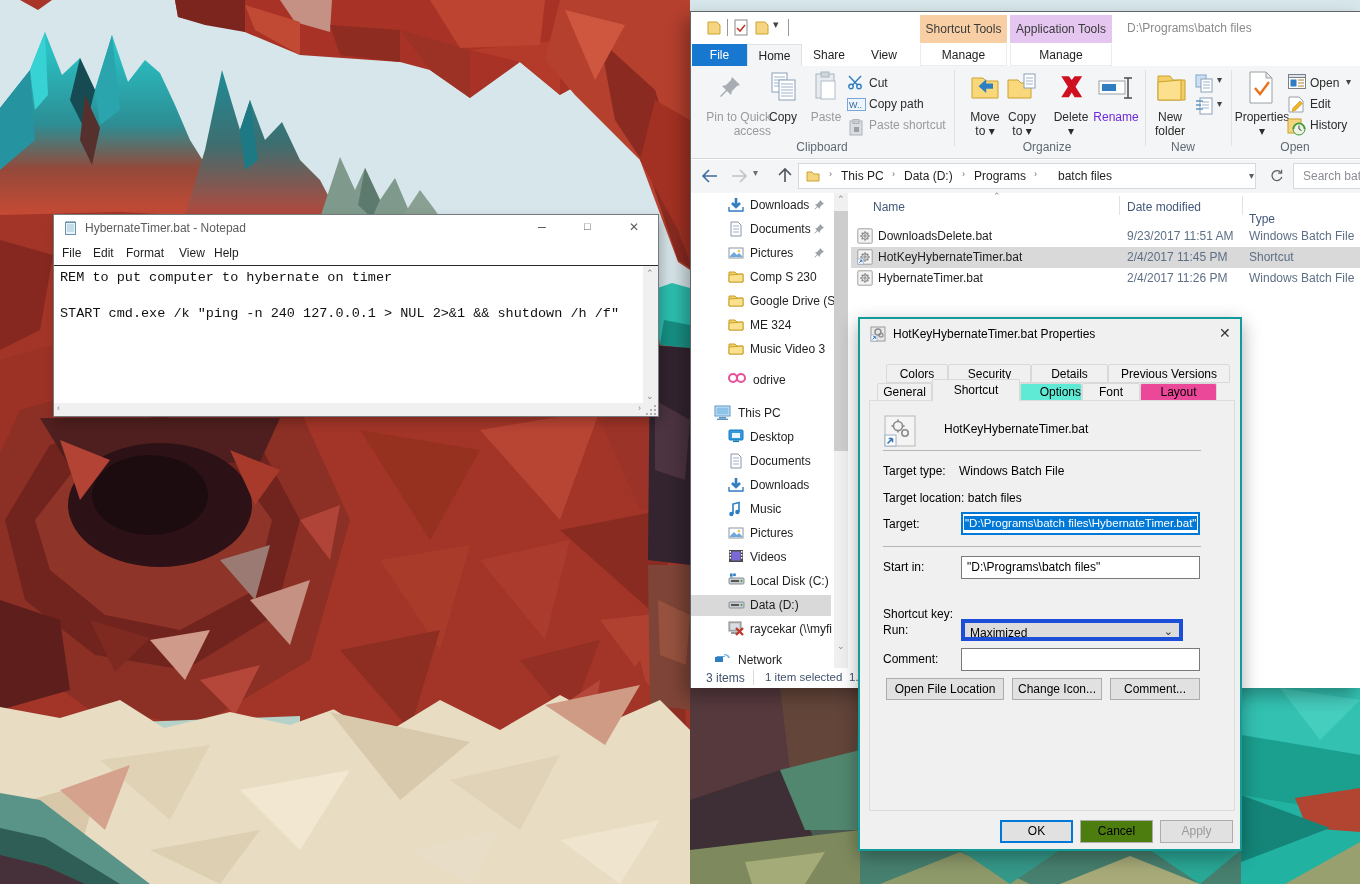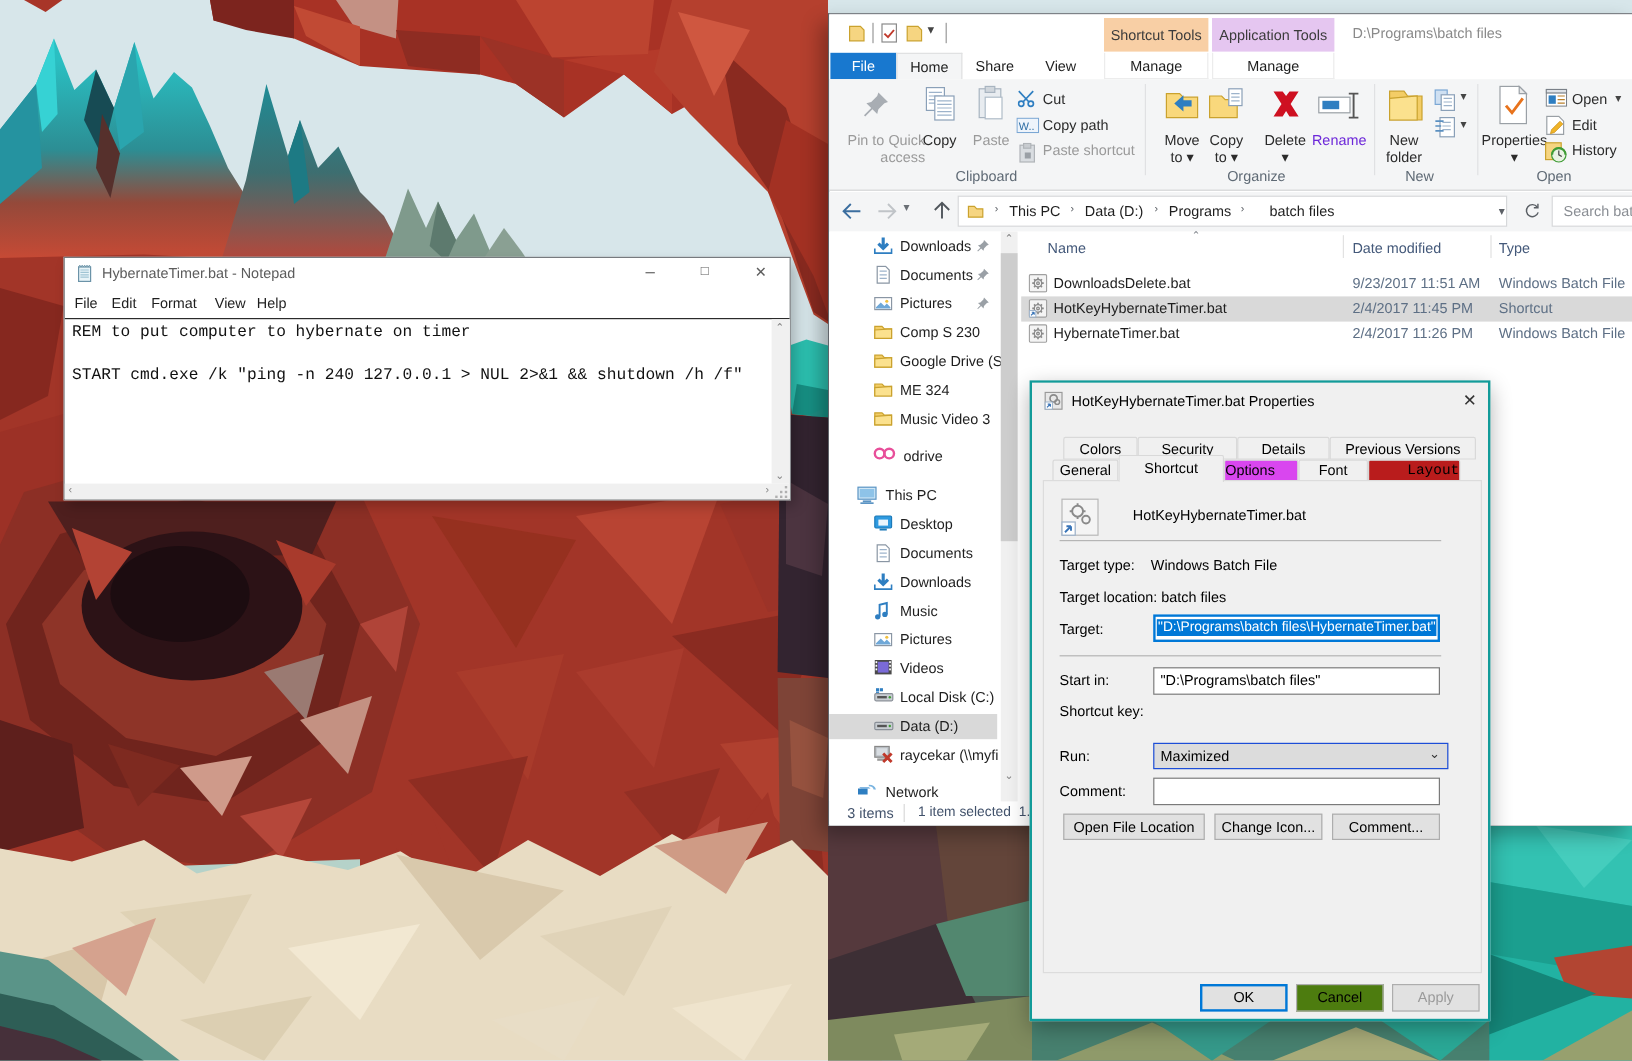--- a/index.html
+++ b/index.html
@@ -553,21 +553,21 @@
           </svg></div>
     <span class="abs" style="left:47px;top:460px;white-space:nowrap;">Network</span>
     <div class="abs" style="left:143px;top:0;width:14px;height:475px;background:#f0f0f0;">
       <span class="abs" style="left:3px;top:1px;color:#868686;font-size:9px;">⌃</span>
       <div class="abs" style="left:0;top:18px;width:14px;height:240px;background:#cdcdcd;"></div>
       <span class="abs" style="left:3px;top:448px;color:#868686;font-size:9px;">⌄</span>
     </div>
     <span class="abs" style="left:302px;top:-2px;color:#8a8e94;font-size:9px;">⌃</span>
     <span class="abs" style="left:182px;top:7px;color:#44597a;">Name</span>
     <span class="abs" style="left:436px;top:7px;color:#44597a;">Date modified</span>
-    <span class="abs" style="left:558px;top:7px;color:#44597a;">Type</span>
+    <span class="abs" style="left:558px;top:19px;color:#44597a;">Type</span>
     <div class="abs" style="left:428px;top:3px;width:1px;height:19px;background:#e2e2e2;"></div>
     <div class="abs" style="left:551px;top:3px;width:1px;height:19px;background:#e2e2e2;"></div>
     <div class="abs" style="left:166px;top:35px;width:16px;height:16px;"><svg width="16" height="16" viewBox="0 0 16 16">
             <rect x="0.8" y="0.8" width="14.4" height="14.4" rx="1" fill="#f4f4f4" stroke="#a0a0a0"></rect>
             <g fill="none" stroke="#8a8a8a" stroke-width="1.1">
               <circle cx="8" cy="8" r="3.1"></circle>
               <circle cx="8" cy="8" r="1.1"></circle>
             </g>
             <g stroke="#8a8a8a" stroke-width="1.4">
               <line x1="8" y1="3.2" x2="8" y2="4.9"></line>
@@ -647,23 +647,23 @@
         </svg>
     <span class="abs" style="left:33px;top:8px;">HotKeyHybernateTimer.bat Properties</span>
     <span class="abs" style="left:359px;top:6px;font-size:14px;color:#333;">✕</span>
   </div>
 
   <div class="abs" style="left:26px;top:45px;width:62px;height:19px;background:#f0f0f0;border:1px solid #d9d9d9;border-radius:2px 2px 0 0;text-align:center;line-height:18px;">Colors</div>
   <div class="abs" style="left:88px;top:45px;width:83px;height:19px;background:#f0f0f0;border:1px solid #d9d9d9;border-radius:2px 2px 0 0;text-align:center;line-height:18px;">Security</div>
   <div class="abs" style="left:171px;top:45px;width:77px;height:19px;background:#f0f0f0;border:1px solid #d9d9d9;border-radius:2px 2px 0 0;text-align:center;line-height:18px;">Details</div>
   <div class="abs" style="left:248px;top:45px;width:122px;height:19px;background:#f0f0f0;border:1px solid #d9d9d9;border-radius:2px 2px 0 0;text-align:center;line-height:18px;">Previous Versions</div>
   <div class="abs" style="left:17px;top:64px;width:55px;height:18px;background:#f0f0f0;border:1px solid #d9d9d9;border-radius:2px 2px 0 0;text-align:center;line-height:17px;">General</div>
-  <div class="abs" style="left:160px;top:64px;width:62px;height:18px;background:#d946ef;border:1px solid #d9d9d9;border-radius:2px 2px 0 0;text-align:left;line-height:17px;">Options</div>
+  <div class="abs" style="left:160px;top:64px;width:62px;height:18px;background:#5eead4;border:1px solid #d9d9d9;border-radius:2px 2px 0 0;text-align:right;line-height:17px;">Options</div>
   <div class="abs" style="left:222px;top:64px;width:58px;height:18px;background:#f0f0f0;border:1px solid #d9d9d9;border-radius:2px 2px 0 0;text-align:center;line-height:17px;">Font</div>
-  <div class="abs" style="left:280px;top:64px;width:77px;height:18px;background:#b91c1c;border:1px solid #d9d9d9;border-radius:2px 2px 0 0;text-align:right;line-height:17px;font-family:Liberation Mono, monospace;">Layout</div>
+  <div class="abs" style="left:280px;top:64px;width:77px;height:18px;background:#ec4899;border:1px solid #d9d9d9;border-radius:2px 2px 0 0;text-align:center;line-height:17px;">Layout</div>
 
   <div class="abs" style="left:9px;top:81px;width:366px;height:411px;background:#f0f0f0;border:1px solid #dcdcdc;"></div>
   <div class="abs" style="left:72px;top:60px;width:88px;height:23px;background:#f0f0f0;border:1px solid #d9d9d9;border-bottom:1px solid #f0f0f0;border-radius:2px 2px 0 0;text-align:center;line-height:20px;">Shortcut</div>
 
   <svg class="abs" style="left:23px;top:95px" width="34" height="34" viewBox="0 0 34 34">
         <rect x="2" y="2" width="30" height="30" fill="#f4f4f4" stroke="#b8b8b8"></rect>
         <g fill="none" stroke="#8a8a8a" stroke-width="1.6">
           <circle cx="15" cy="12" r="4.5"></circle>
           <circle cx="22" cy="19" r="3.2"></circle>
         </g>
@@ -683,23 +683,23 @@
   <span class="abs" style="left:23px;top:172px;">Target location: batch files</span>
   <span class="abs" style="left:23px;top:198px;">Target:</span>
   <div class="abs" style="left:101px;top:193px;width:239px;height:23px;background:#fff;border:2px solid #0078d7;">
     <span class="abs" style="left:1px;top:2px;background:#0078d7;color:#fff;padding:1px 1px;font-size:11.5px;white-space:nowrap;">"D:\Programs\batch files\HybernateTimer.bat"</span>
   </div>
   <div class="abs" style="left:23px;top:227px;width:318px;height:1px;background:#b5b5b5;"></div>
   <span class="abs" style="left:23px;top:241px;">Start in:</span>
   <div class="abs" style="left:101px;top:237px;width:239px;height:23px;background:#fff;border:1px solid #7a7a7a;">
     <span class="abs" style="left:5px;top:3px;white-space:nowrap;">"D:\Programs\batch files"</span>
   </div>
-  <span class="abs" style="left:23px;top:267px;text-align:right;">Shortcut key:</span>
+  <span class="abs" style="left:23px;top:288px;text-align:right;">Shortcut key:</span>
   <span class="abs" style="left:23px;top:304px;">Run:</span>
-  <div class="abs" style="left:101px;top:300px;width:246px;height:22px;background:#dcdcdc;border:1px solid #1d4ed8;">
+  <div class="abs" style="left:101px;top:300px;width:222px;height:22px;background:#dcdcdc;border:4px solid #1d4ed8;">
     <span class="abs" style="left:5px;top:3px;">Maximized</span>
     <span class="abs" style="right:6px;top:2px;color:#333;font-size:11px;">⌄</span>
   </div>
   <span class="abs" style="left:23px;top:333px;">Comment:</span>
   <div class="abs" style="left:101px;top:329px;width:239px;height:23px;background:#fff;border:1px solid #7a7a7a;"></div>
   <div class="abs" style="left:26px;top:359px;width:118px;height:22px;background:#e1e1e1;border:1px solid #adadad;text-align:center;line-height:20px;">Open File Location</div>
   <div class="abs" style="left:152px;top:359px;width:90px;height:22px;background:#e1e1e1;border:1px solid #adadad;text-align:center;line-height:20px;">Change Icon...</div>
   <div class="abs" style="left:250px;top:359px;width:90px;height:22px;background:#e1e1e1;border:1px solid #adadad;text-align:center;line-height:20px;">Comment...</div>
 
   <div class="abs" style="left:140px;top:501px;width:73px;height:23px;background:#e1e1e1;border:2px solid #0078d7;text-align:center;line-height:19px;">OK</div>

